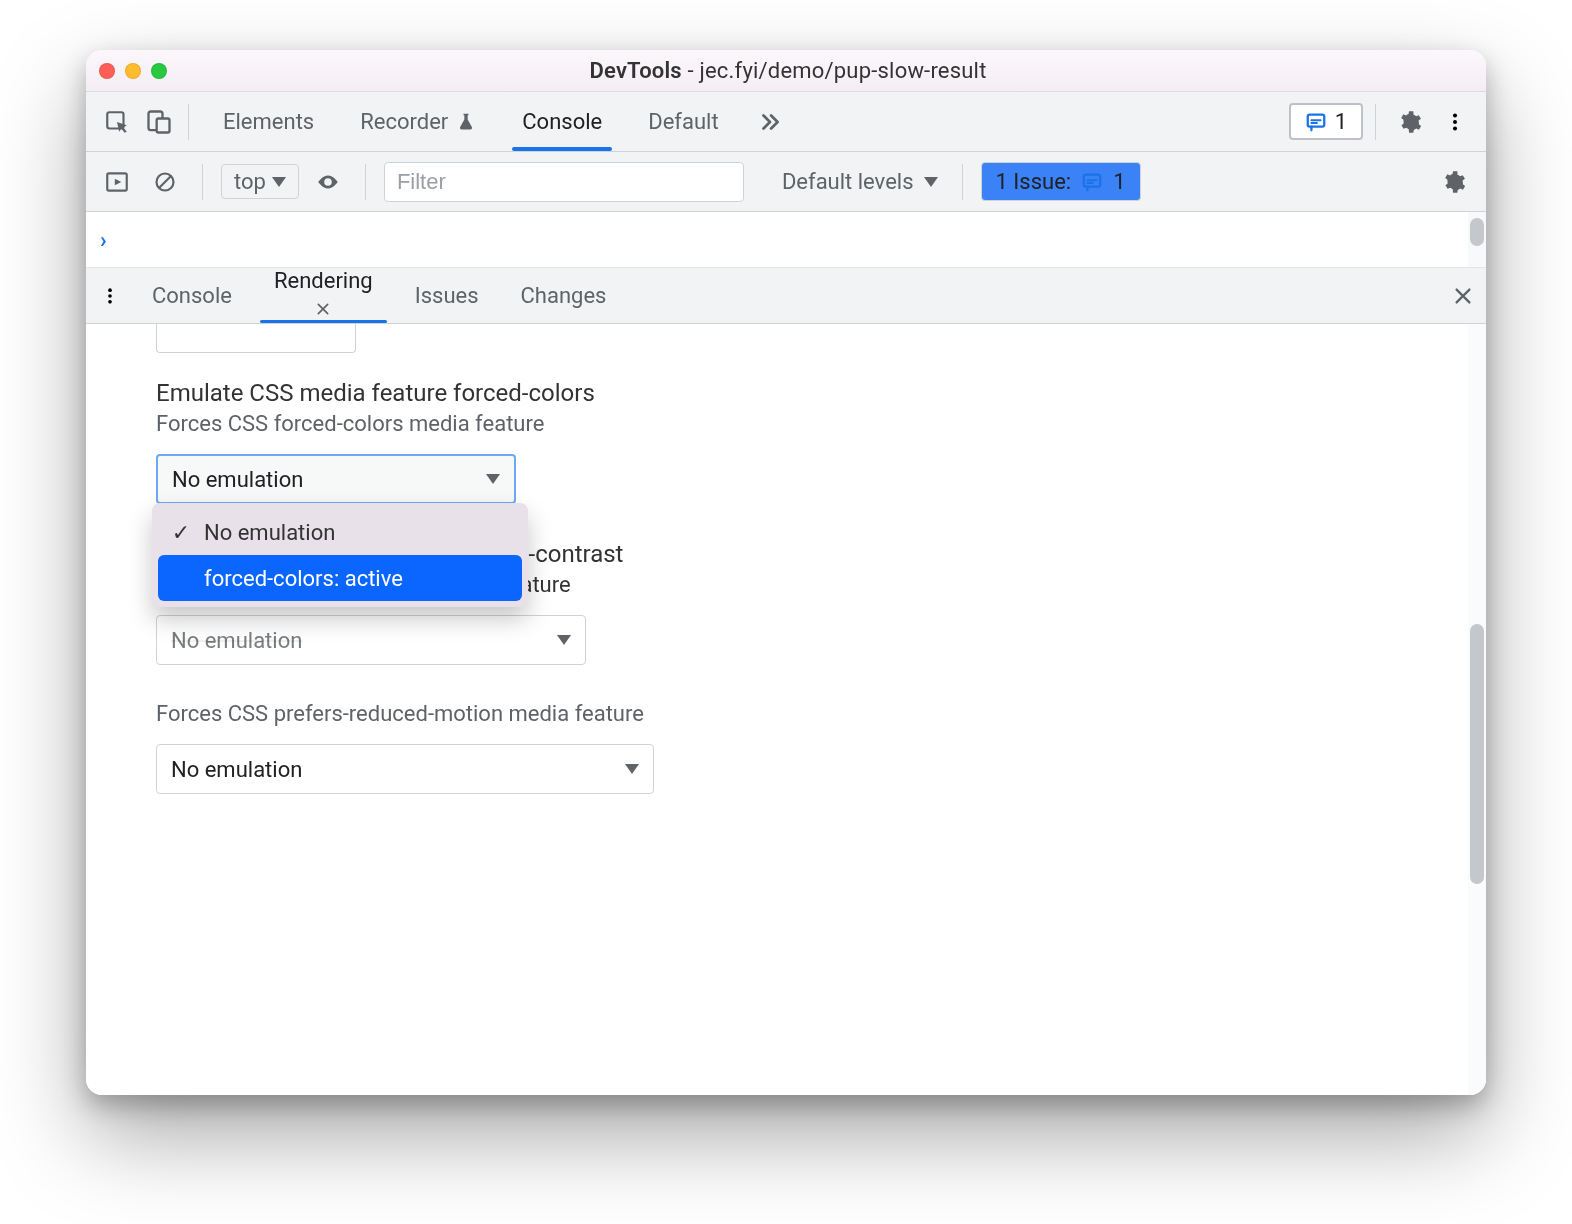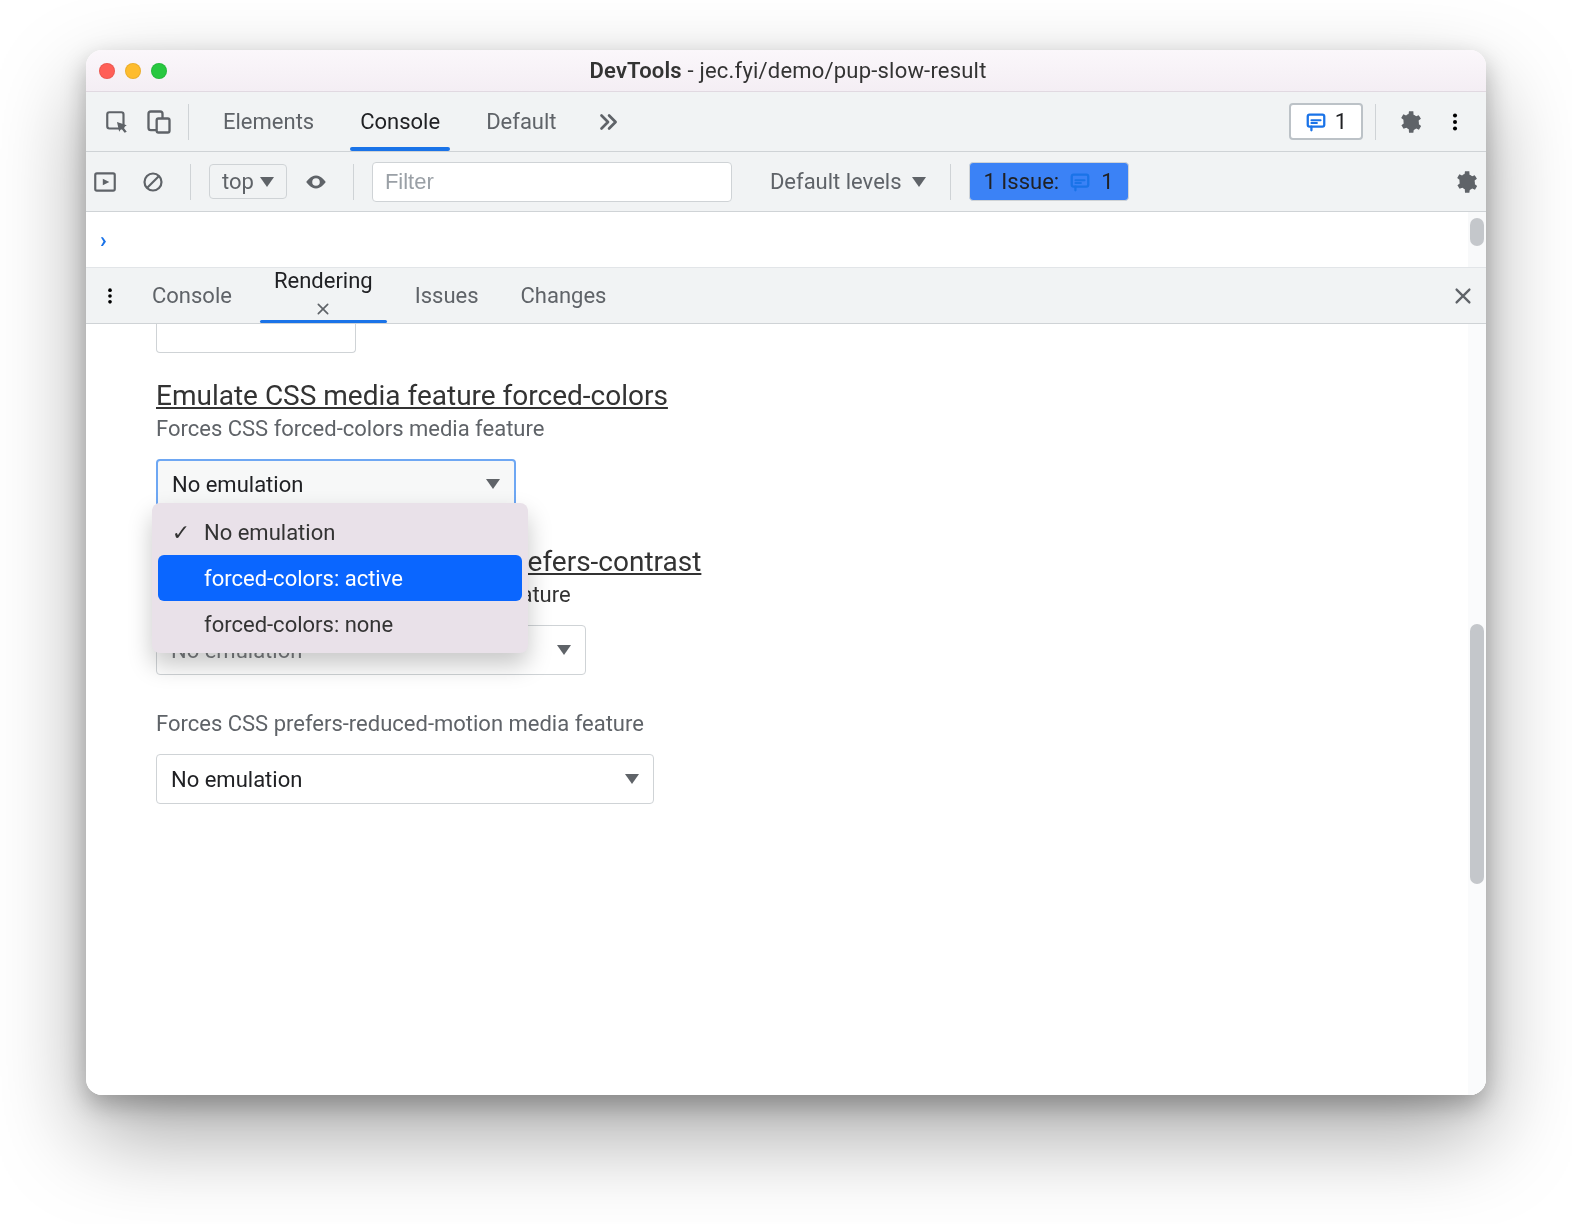--- a/index.html
+++ b/index.html
@@ -54,21 +54,21 @@
     border:2px solid #bcc2c7; border-radius:4px; padding:4px 14px; color:#202124;
     font-size:22px;
   }
   .chat-icon { color:#1a73e8; }
   .right-cluster { display:flex; align-items:center; gap:4px; }
 
   
   .toolbar2 {
     display:flex; align-items:center; height:60px;
     background:#f1f3f4; border-bottom:1px solid #cfd3d6;
-    padding: 0 0; gap:10px;
+    padding: 0 12px; gap:10px;
   }
   .context-picker {
     display:inline-flex; align-items:center; gap:6px; padding:4px 12px;
     border:1px solid #cfd3d6; border-radius:4px; background:#f1f3f4;
     color:#5f6368; font-size:22px; cursor:pointer;
   }
   .filter-input {
     width:360px; height:40px; border:1px solid #cfd3d6; border-radius:4px;
     background:#fff; padding:0 12px; font-size:22px; color:#202124;
   }
@@ -111,21 +111,21 @@
   .pane {
     position:relative; background:#fff; height: calc(1045px - 42px - 60px - 60px - 56px - 56px);
     overflow:hidden;
   }
   .pane-inner { padding: 0 70px 40px 70px; }
   .stub-select-top {
     width:200px; height:30px; border:1px solid #cfd3d6; border-top:none;
     border-radius: 0 0 4px 4px; background:#fff; margin-bottom:26px; margin-top:-1px;
   }
   .section { margin-bottom: 36px; }
-  .sec-title { font-size:28px; color:#333; margin-bottom:4px;text-decoration:underline; }
+  .sec-title { font-size:24px; color:#333; margin-bottom:4px; }
   .sec-sub { font-size:22px; color:#5f6368; margin-bottom:18px; }
   .select {
     display:inline-flex; align-items:center; justify-content:space-between;
     width:360px; height:50px; border:1px solid #cfd3d6; border-radius:4px;
     background:#fff; padding:0 14px; font-size:22px; color:#202124; cursor:pointer;
   }
   .select .caret { margin-left:auto; }
   .select.focused {
     border:2px solid #6ea7f3; background:#f7f8f8; width:360px;
   }
@@ -235,20 +235,26 @@
       <div class="icon-btn">
         <svg width="28" height="28" viewBox="0 0 24 24" style="color:#5f6368">
             <use href="#i-devices"></use>
           </svg>
       </div>
       <div class="vsep"></div>
 
       <div class="tabs1">
         <div class="tab1">
           <span>Elements</span>
+        </div>
+        <div class="tab1">
+          <span>Recorder</span>
+          <svg width="20" height="20" viewBox="0 0 24 24" style="color:#5f6368">
+              <use href="#i-flask"></use>
+            </svg>
         </div>
         <div class="tab1 active">
           <span>Console</span>
         </div>
         <div class="tab1">
           <span>Default</span>
         </div>
         <div class="more-tabs">
           <svg width="26" height="26" viewBox="0 0 24 24" style="color:#5f6368">
               <use href="#i-chevrons"></use>
@@ -377,24 +383,20 @@
           
           <div class="dropdown" style="left:-4px; top:124px;">
             <div class="dd-item">
               <span class="dd-check">✓</span>
               <span>No emulation</span>
             </div>
             <div class="dd-item selected">
               <span class="dd-check"></span>
               <span>forced-colors: active</span>
             </div>
-            <div class="dd-item">
-              <span class="dd-check"></span>
-              <span>forced-colors: none</span>
-            </div>
           </div>
         </div>
 
         <div class="section contrast" style="margin-top:30px">
           <div class="sec-title">
             <span style="visibility:hidden">Emulate CSS media featur</span><span>e prefers-contrast</span>
           </div>
           <div class="sec-sub">
             <span style="visibility:hidden">Forces CSS prefers-contras</span><span>t media feature</span>
           </div>

